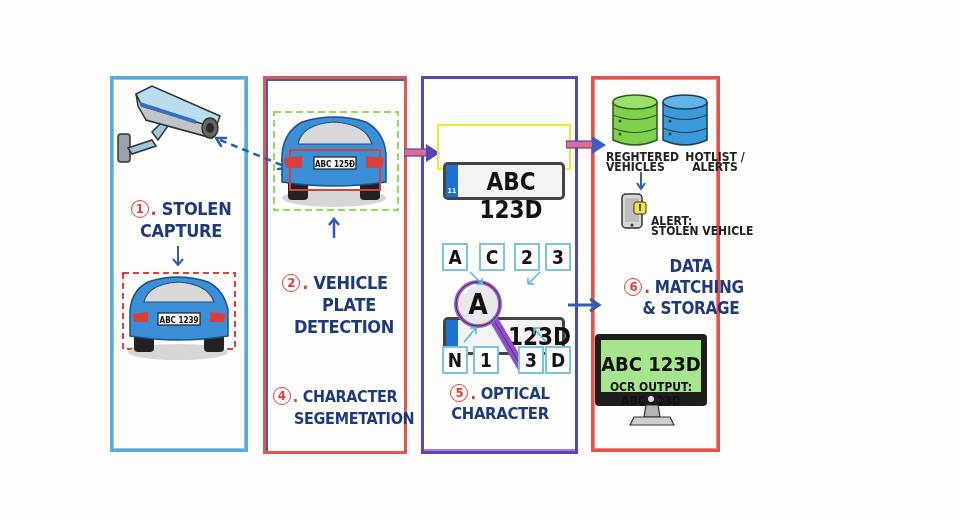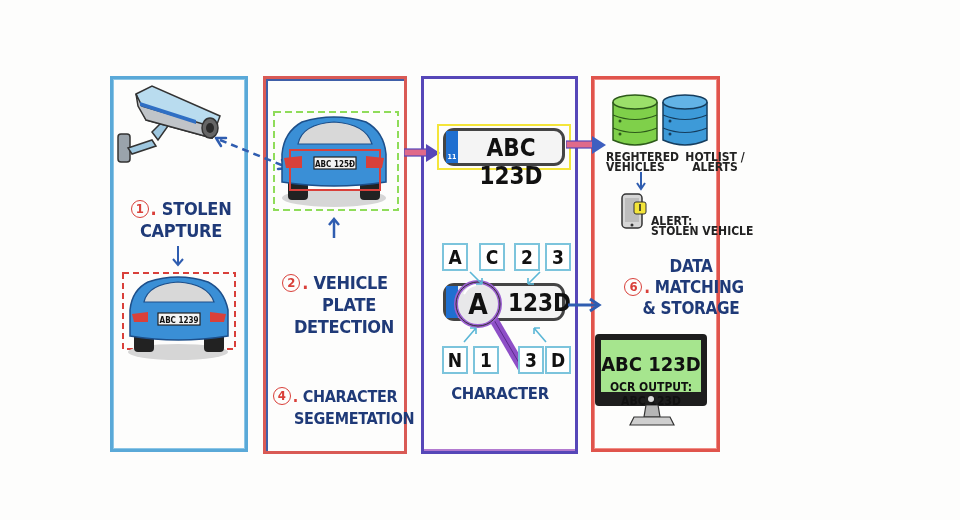--- a/index.html
+++ b/index.html
@@ -11,22 +11,22 @@
   .p2 { left:263px; top:76px; width:144px; height:378px; border:3px solid #d95a55; box-shadow: inset 2px 2px 0 0 #3f5fa8; }
   .p3 { left:421px; top:76px; width:157px; height:378px; border:3px solid #5647b8; box-shadow: inset 0 -2px 0 0 #b27ad0; }
   .p4 { left:591px; top:76px; width:129px; height:376px; border:3px solid #e0544c; box-shadow: inset 0 0 0 1px #f08d86; }
 
   .title { position:absolute; color:#1f3a78; font-family:"DejaVu Sans Condensed","DejaVu Sans", sans-serif;
            font-weight:bold; font-size:18px; line-height:22px; text-align:center; letter-spacing:-0.3px; }
   .num { color:#d9403a; font-weight:bold; }
   .num-circle { display:inline-block; width:16px; height:16px; border:1.5px solid #d9403a; border-radius:50%;
                 font-size:13px; line-height:16px; text-align:center; color:#d9403a; margin-right:2px; vertical-align:2px; }
 
-  .plate { position:absolute; background:#f4f4f4; border:3px solid #444; border-radius:11px; box-sizing:border-box;
-           font-family:"DejaVu Sans Condensed","DejaVu Sans", sans-serif; font-weight:bold; color:#111; }
+  .plate { position:absolute; background:#f4f4f4; border:3px solid #444; border-radius:5px; box-sizing:border-box;
+           font-family:"DejaVu Sans Condensed","DejaVu Sans", sans-serif; font-weight:bold; color:#111;margin-top:34px; }
   .plate .eu { position:absolute; left:0; top:0; bottom:0; width:12px; background:#1f6fd0; color:#fff; font-size:7px;
                display:flex; align-items:flex-end; justify-content:center; padding-bottom:2px; box-sizing:border-box; }
 
   .charbox { position:absolute; width:26px; height:28px; border:2px solid #7cc4dc; background:#fff; box-sizing:border-box;
              font-family:"DejaVu Sans Condensed","DejaVu Sans", sans-serif; font-weight:bold; font-size:19px; line-height:24px;
              text-align:center; color:#111; }
 
   .small-label { position:absolute; font-family:"DejaVu Sans Condensed","DejaVu Sans", sans-serif; font-weight:bold;
                  font-size:12px; line-height:10px; color:#222; text-align:center; }
 
@@ -155,20 +155,21 @@
     <path d="M110 74 L98 60 M98 60 L104 60 M98 60 L98 66"></path>
   </g>
 </svg>
 
 <div class="charbox" style="left:442px;top:346px;">N</div>
 <div class="charbox" style="left:473px;top:346px;">1</div>
 <div class="charbox" style="left:518px;top:346px;">3</div>
 <div class="charbox" style="left:545px;top:346px;">D</div>
 
 <div class="title" style="left:424px;top:384px;width:152px;font-size:16.5px;line-height:20px;">
+  <div><span class="num-circle">5</span><span class="num">.</span> <span>OPTICAL</span></div>
   <div>CHARACTER</div>
 </div>
 
 <svg class="abs" style="left:566px;top:134px;" width="44" height="22">
   <rect x="0" y="7" width="28" height="7" fill="#e06a8a" stroke="#5647b8" stroke-width="1.2"></rect>
   <path d="M26 2 L40 11 L26 20 Z" fill="#3d5fc0"></path>
 </svg>
 <svg class="abs" style="left:568px;top:296px;" width="36" height="18">
   <line x1="0" y1="9" x2="30" y2="9" stroke="#2f5db0" stroke-width="3"></line>
   <path d="M22 3 L31 9 L22 15" stroke="#2f5db0" stroke-width="3" fill="none"></path>

